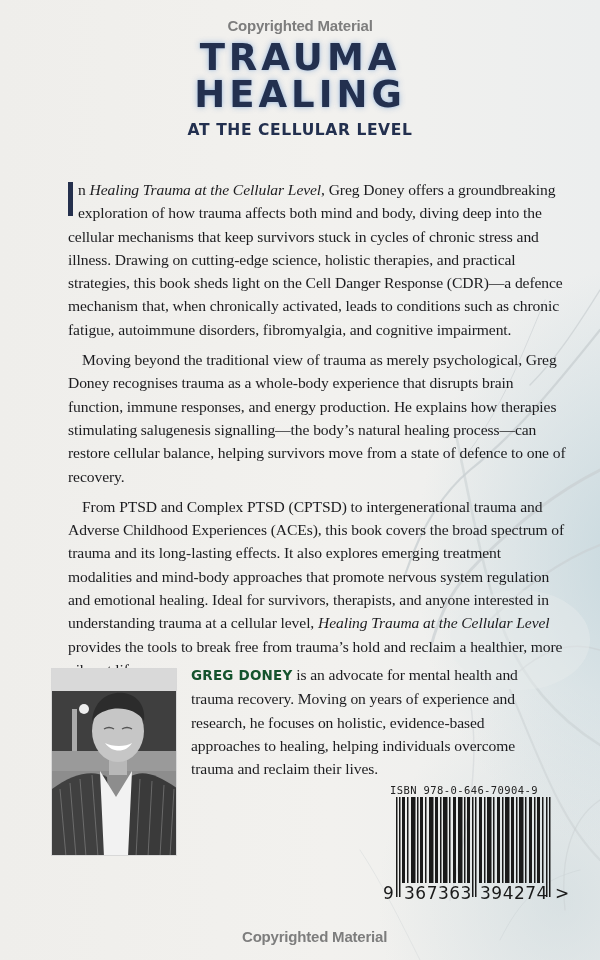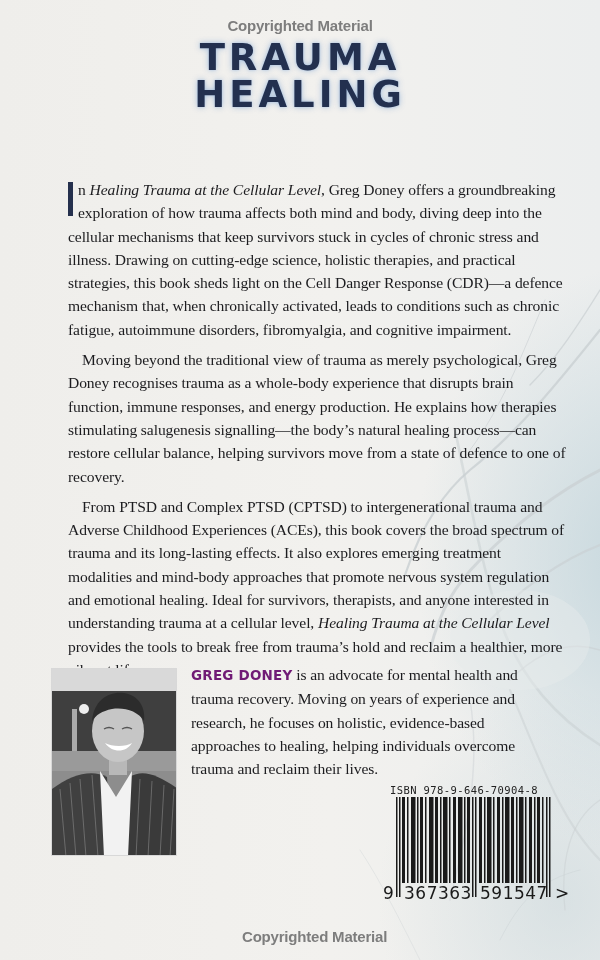--- a/index.html
+++ b/index.html
@@ -75,21 +75,21 @@
       background: #6a6a6a;
       border: 1px solid #d8d8d8;
       overflow: hidden; z-index: 3;
     }
     .author-bio { position: absolute; top: 663px; left: 191px; width: 340px; z-index: 3; }
     .author-bio p { font-size: 15.6px; line-height: 23.3px; letter-spacing: -0.1px; }
     .author-name {
       font-family: "DejaVu Sans", "Liberation Sans", sans-serif;
       font-weight: bold;
       font-size: 13.5px;
-      color: #701a75;
+      color: #14532d;
       letter-spacing: 0.2px;
     }
 
     .barcode-wrap { position: absolute; top: 784px; left: 383px; width: 210px; height: 120px; z-index: 3; }
     .isbn-text {
       position: absolute; top: 0; left: 7px;
       font-family: "DejaVu Sans Mono", "Liberation Mono", monospace;
       font-size: 10.5px; letter-spacing: 0.4px; color: #222;
     }
     .barcode-svg { position: absolute; top: 13px; left: 0; }
@@ -120,20 +120,21 @@
     <path d="M500 940 C 520 900, 540 880, 580 870" stroke-width="1" opacity="0.4"></path>
   </g>
   <ellipse cx="520" cy="640" rx="70" ry="50" fill="#e6eaeb" opacity="0.45"></ellipse>
 </svg>
 
 <div class="copyright top">Copyrighted Material</div>
 
 <div class="title-block">
   <div class="title-line l2">TRAUMA</div>
   <div class="title-line l1">HEALING</div>
+  <div class="subtitle">AT THE CELLULAR LEVEL</div>
 </div>
 
 <div class="blurb">
   <p><span class="dropcap-bar"></span><span>n </span><em>Healing Trauma at the Cellular Level</em><span>, Greg Doney offers a groundbreaking exploration of how trauma affects both mind and body, diving deep into the cellular mechanisms that keep survivors stuck in cycles of chronic stress and illness. Drawing on cutting-edge science, holistic therapies, and practical strategies, this book sheds light on the Cell Danger Response (CDR)—a defence mechanism that, when chronically activated, leads to conditions such as chronic fatigue, autoimmune disorders, fibromyalgia, and cognitive impairment.</span></p>
   <p class="indent">Moving beyond the traditional view of trauma as merely psychological, Greg Doney recognises trauma as a whole-body experience that disrupts brain function, immune responses, and energy production. He explains how therapies stimulating salugenesis signalling—the body’s natural healing process—can restore cellular balance, helping survivors move from a state of defence to one of recovery.</p>
   <p class="indent"><span>From PTSD and Complex PTSD (CPTSD) to intergenerational trauma and Adverse Childhood Experiences (ACEs), this book covers the broad spectrum of trauma and its long-lasting effects. It also explores emerging treatment modalities and mind-body approaches that promote nervous system regulation and emotional healing. Ideal for survivors, therapists, and anyone interested in understanding trauma at a cellular level, </span><em>Healing Trauma at the Cellular Level</em><span> provides the tools to break free from trauma’s hold and reclaim a healthier, more vibrant life.</span></p>
 </div>
 
 <div class="author-photo">
   <svg width="126" height="188" viewBox="0 0 126 188">
@@ -163,21 +164,21 @@
     <path d="M52 60 q 5 -3 10 0" stroke="#555" stroke-width="1.4" fill="none"></path>
     <path d="M70 60 q 5 -3 10 0" stroke="#555" stroke-width="1.4" fill="none"></path>
   </svg>
 </div>
 
 <div class="author-bio">
   <p><span class="author-name">GREG DONEY</span><span> is an advocate for mental health and trauma recovery. Moving on years of experience and research, he focuses on holistic, evidence-based approaches to healing, helping individuals overcome trauma and reclaim their lives.</span></p>
 </div>
 
 <div class="barcode-wrap">
-  <div class="isbn-text">ISBN 978-9-646-70904-8</div>
+  <div class="isbn-text">ISBN 978-0-646-70904-9</div>
   <svg class="barcode-svg" width="180" height="100" viewBox="0 0 180 100">
     <g fill="#1a1a1a">
       <rect x="13" y="0" width="1.5" height="100"></rect>
         <rect x="16" y="0" width="1.5" height="100"></rect>
       <rect x="19" y="0" width="3" height="86"></rect>
         <rect x="24" y="0" width="1.5" height="86"></rect>
       <rect x="28" y="0" width="4.5" height="86"></rect>
         <rect x="34" y="0" width="1.5" height="86"></rect>
       <rect x="37" y="0" width="3" height="86"></rect>
         <rect x="42" y="0" width="1.5" height="86"></rect>
@@ -206,17 +207,17 @@
         <rect x="146" y="0" width="3" height="86"></rect>
       <rect x="151" y="0" width="1.5" height="86"></rect>
         <rect x="154" y="0" width="3" height="86"></rect>
       <rect x="159" y="0" width="1.5" height="86"></rect>
       <rect x="163" y="0" width="1.5" height="100"></rect>
         <rect x="166" y="0" width="1.5" height="100"></rect>
     </g>
   </svg>
   <span class="bc-digit" style="top:101px;left:0px;">9</span>
   <span class="bc-digit" style="top:101px;left:21px;">367363</span>
-  <span class="bc-digit" style="top:101px;left:97px;">591547</span>
+  <span class="bc-digit" style="top:101px;left:97px;">394274</span>
   <span class="bc-digit" style="top:101px;left:172px;">&gt;</span>
 </div>
 
 <div class="copyright bottom">Copyrighted Material</div>
 
 </body></html>

